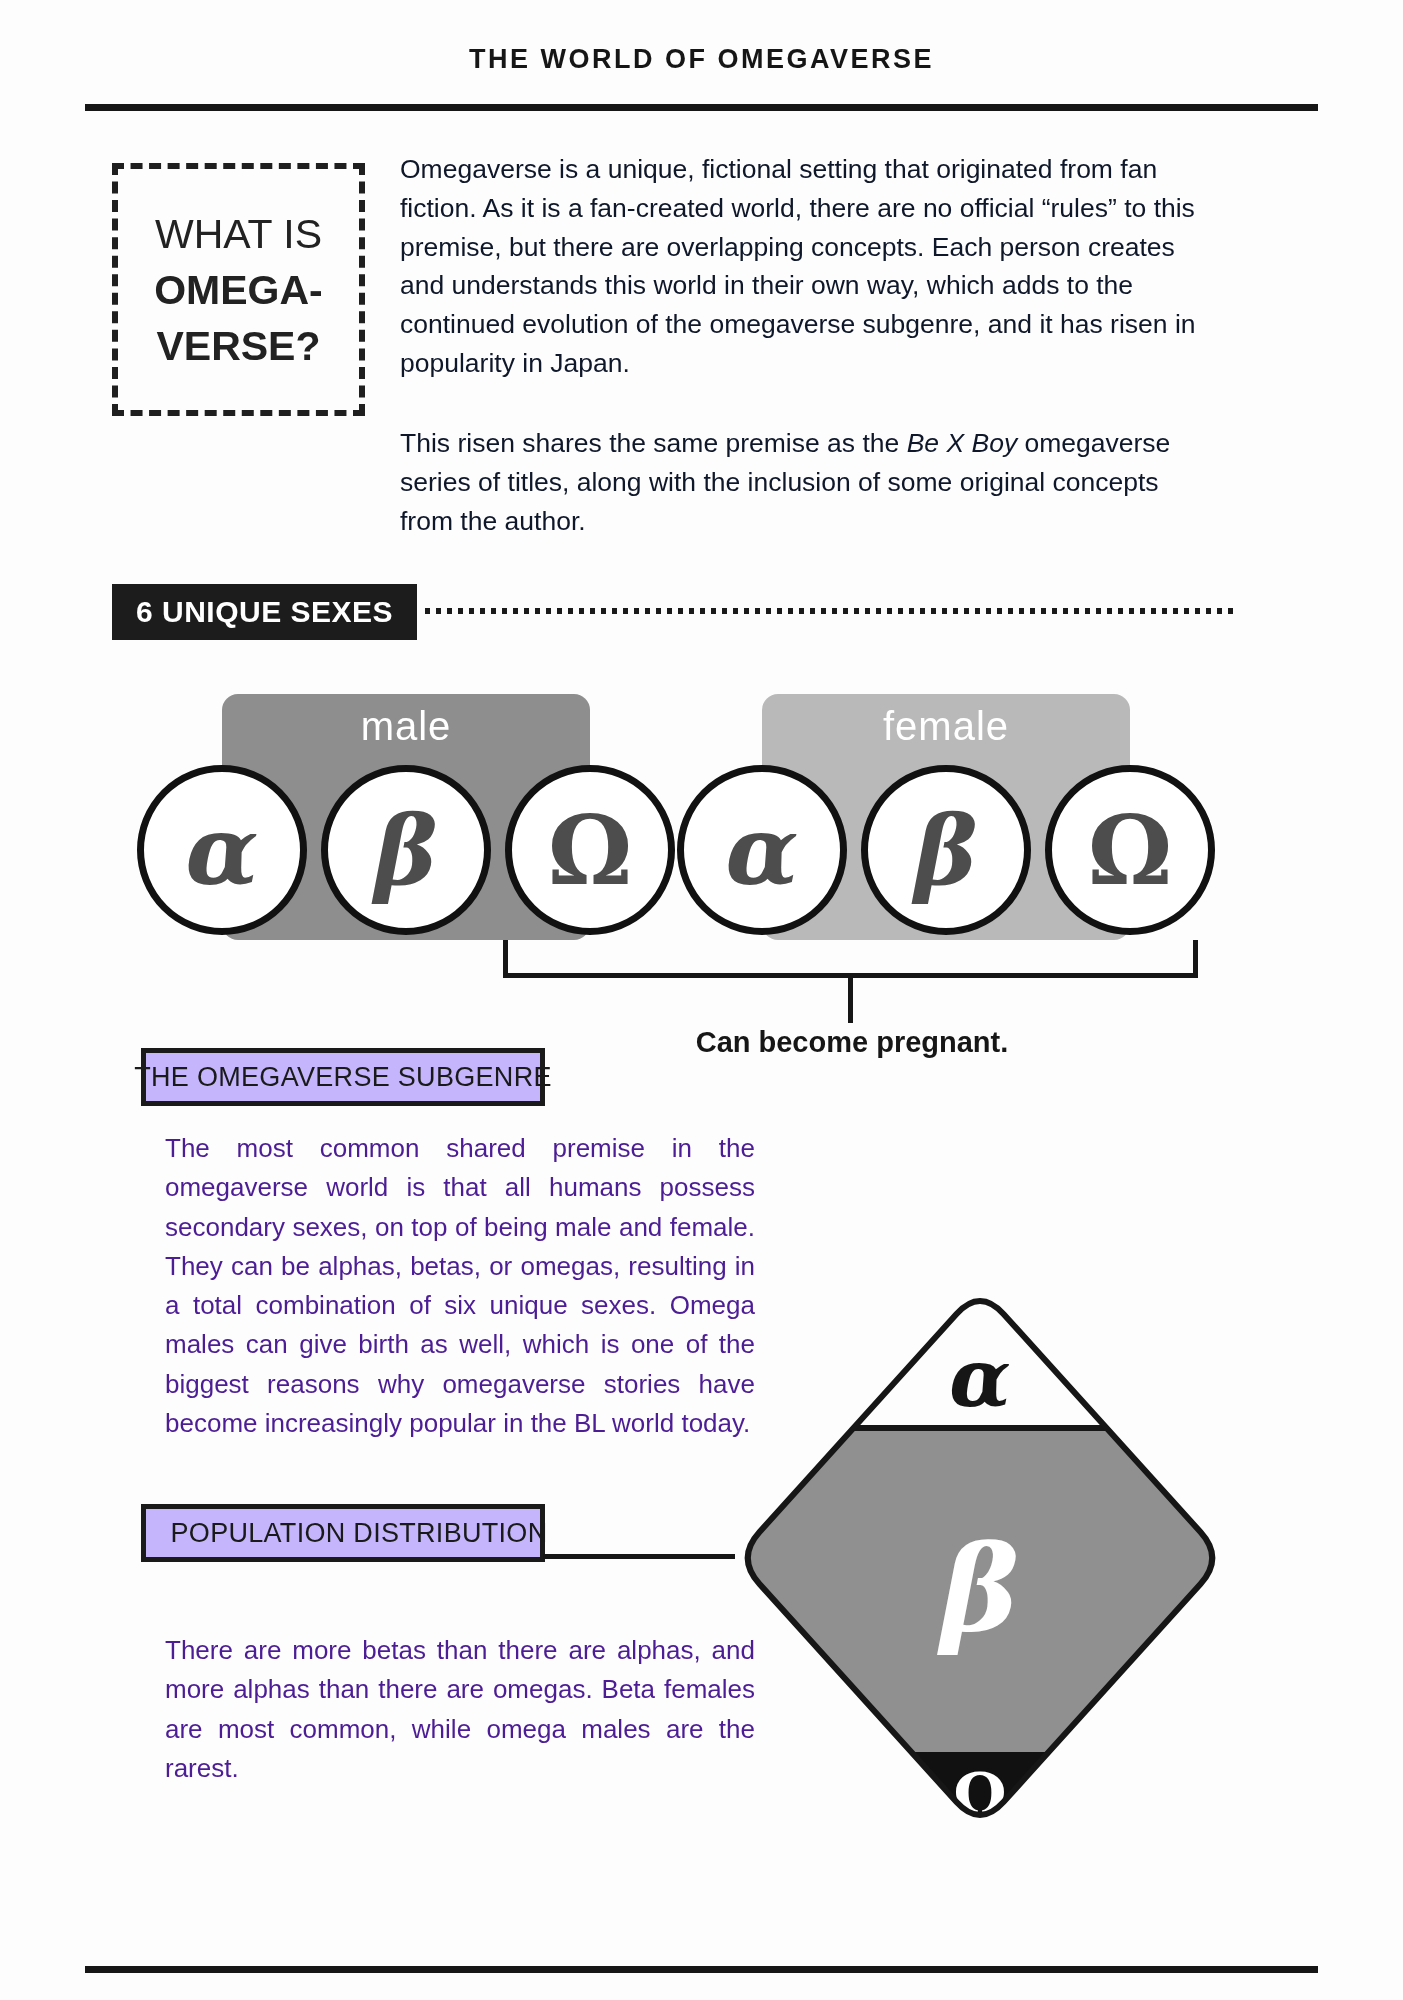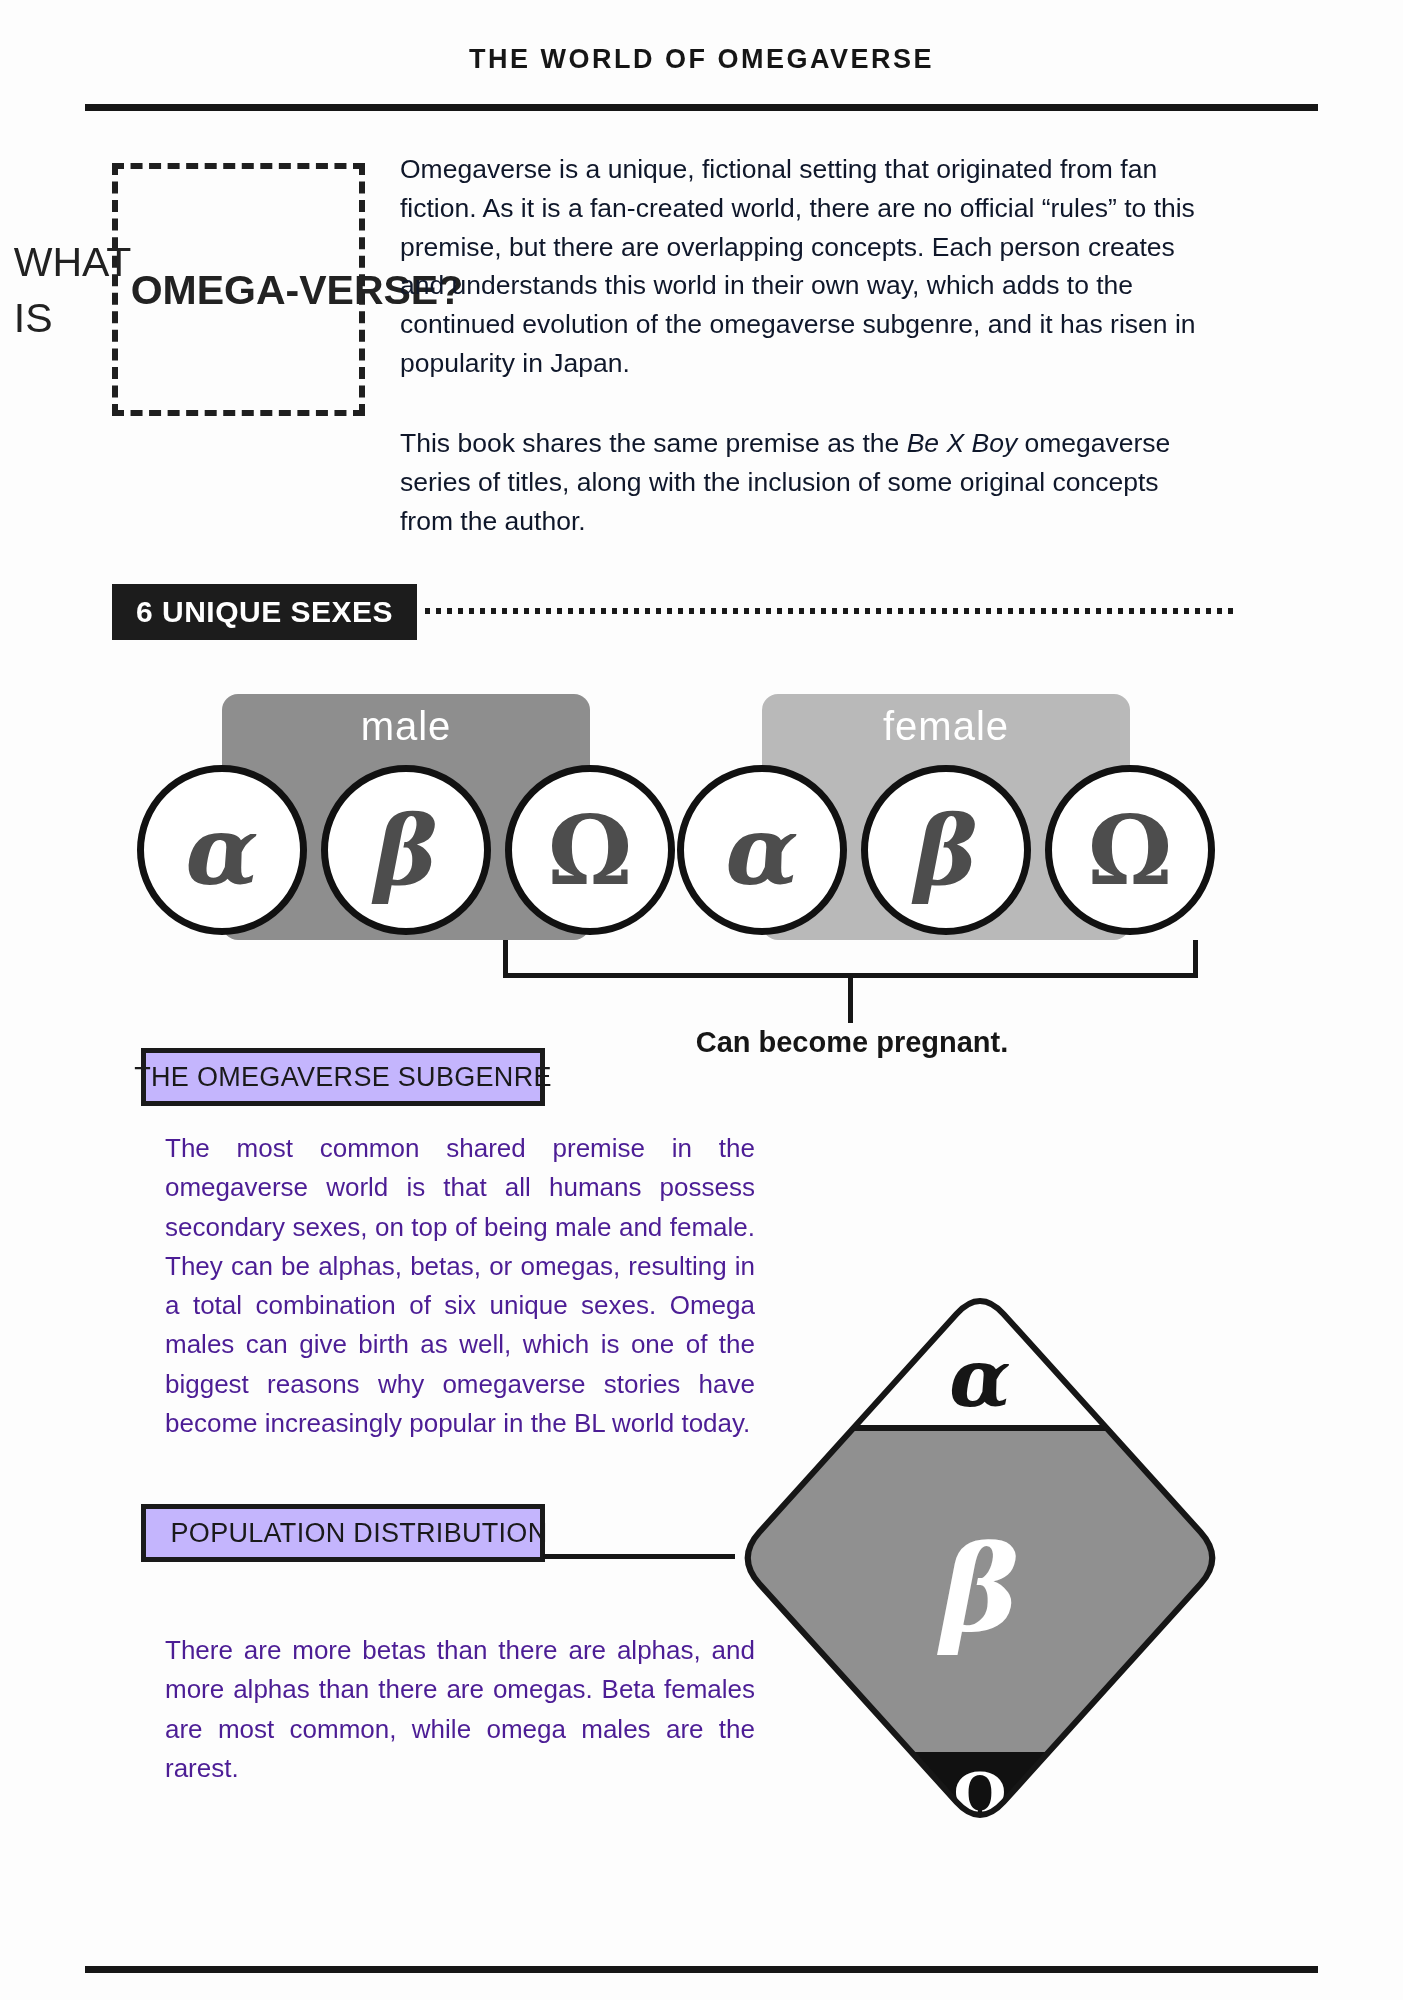--- a/index.html
+++ b/index.html
@@ -18,21 +18,21 @@
     text-align:center;font-size:27px;font-weight:800;letter-spacing:2.5px;
     color:#161616;
   }
   .rule{position:absolute;background:#161616;height:7px;}
   .rule-top{left:85px;top:104px;width:1233px;}
   .rule-bottom{left:85px;top:1966px;width:1233px;}
   
   .whatis-box{
     position:absolute;left:112px;top:163px;width:253px;height:253px;
     box-sizing:border-box;border:6px dashed #1f1f1f;
-    display:flex;flex-direction:row;justify-content:center;align-items:center;
+    display:flex;flex-direction:column;justify-content:center;align-items:center;
   }
   .wi-line{font-size:41px;line-height:56px;color:#222;}
   .wi-light{font-weight:500;}
   .wi-bold{font-weight:800;}
   
   .intro-p{
     position:absolute;left:400px;width:818px;margin:0;
     font-size:26.5px;line-height:38.8px;color:#0f172a;
   }
   .intro-p.p1{top:150px;}
@@ -108,21 +108,21 @@
   <div class="page-title">THE WORLD OF OMEGAVERSE</div>
   <div class="rule rule-top"></div>
 
   <div class="whatis-box">
     <div class="wi-line wi-light">WHAT IS</div>
     <div class="wi-line wi-bold">OMEGA-</div>
     <div class="wi-line wi-bold">VERSE?</div>
   </div>
 
   <p class="intro-p p1">Omegaverse is a unique, fictional setting that originated from fan fiction. As it is a fan-created world, there are no official “rules” to this premise, but there are overlapping concepts. Each person creates and understands this world in their own way, which adds to the continued evolution of the omegaverse subgenre, and it has risen in popularity in Japan.</p>
-  <p class="intro-p p2"><span>This book shares the same premise as the </span><em>Be X Boy</em><span> omegaverse series of titles, along with the inclusion of some original concepts from the author.</span></p>
+  <p class="intro-p p2"><span>This risen shares the same premise as the </span><em>Be X Boy</em><span> omegaverse series of titles, along with the inclusion of some original concepts from the author.</span></p>
 
   <div class="badge">6 UNIQUE SEXES</div>
   <div class="dotted-leader"></div>
 
   <div class="sex-box male">
     <span class="sex-label">male</span>
   </div>
   <div class="sex-box female">
     <span class="sex-label">female</span>
   </div>

